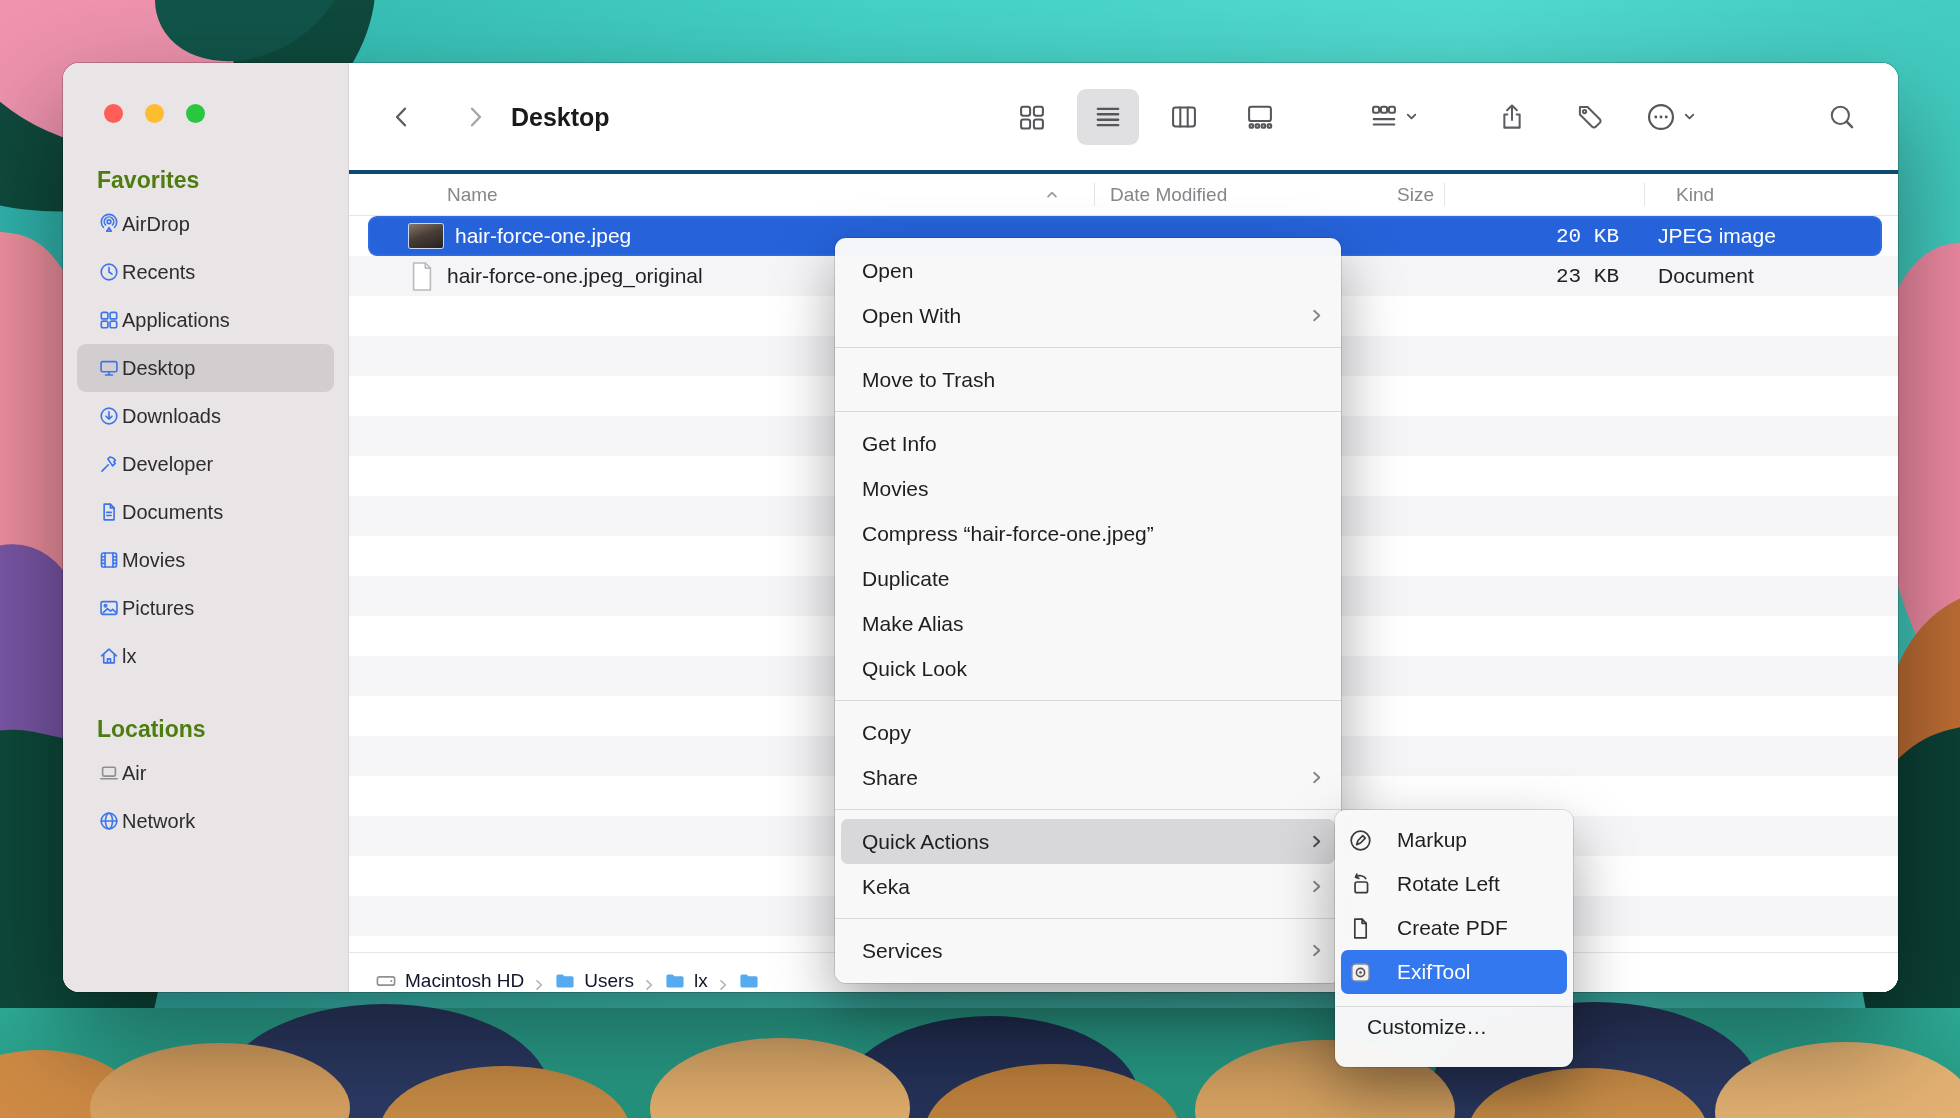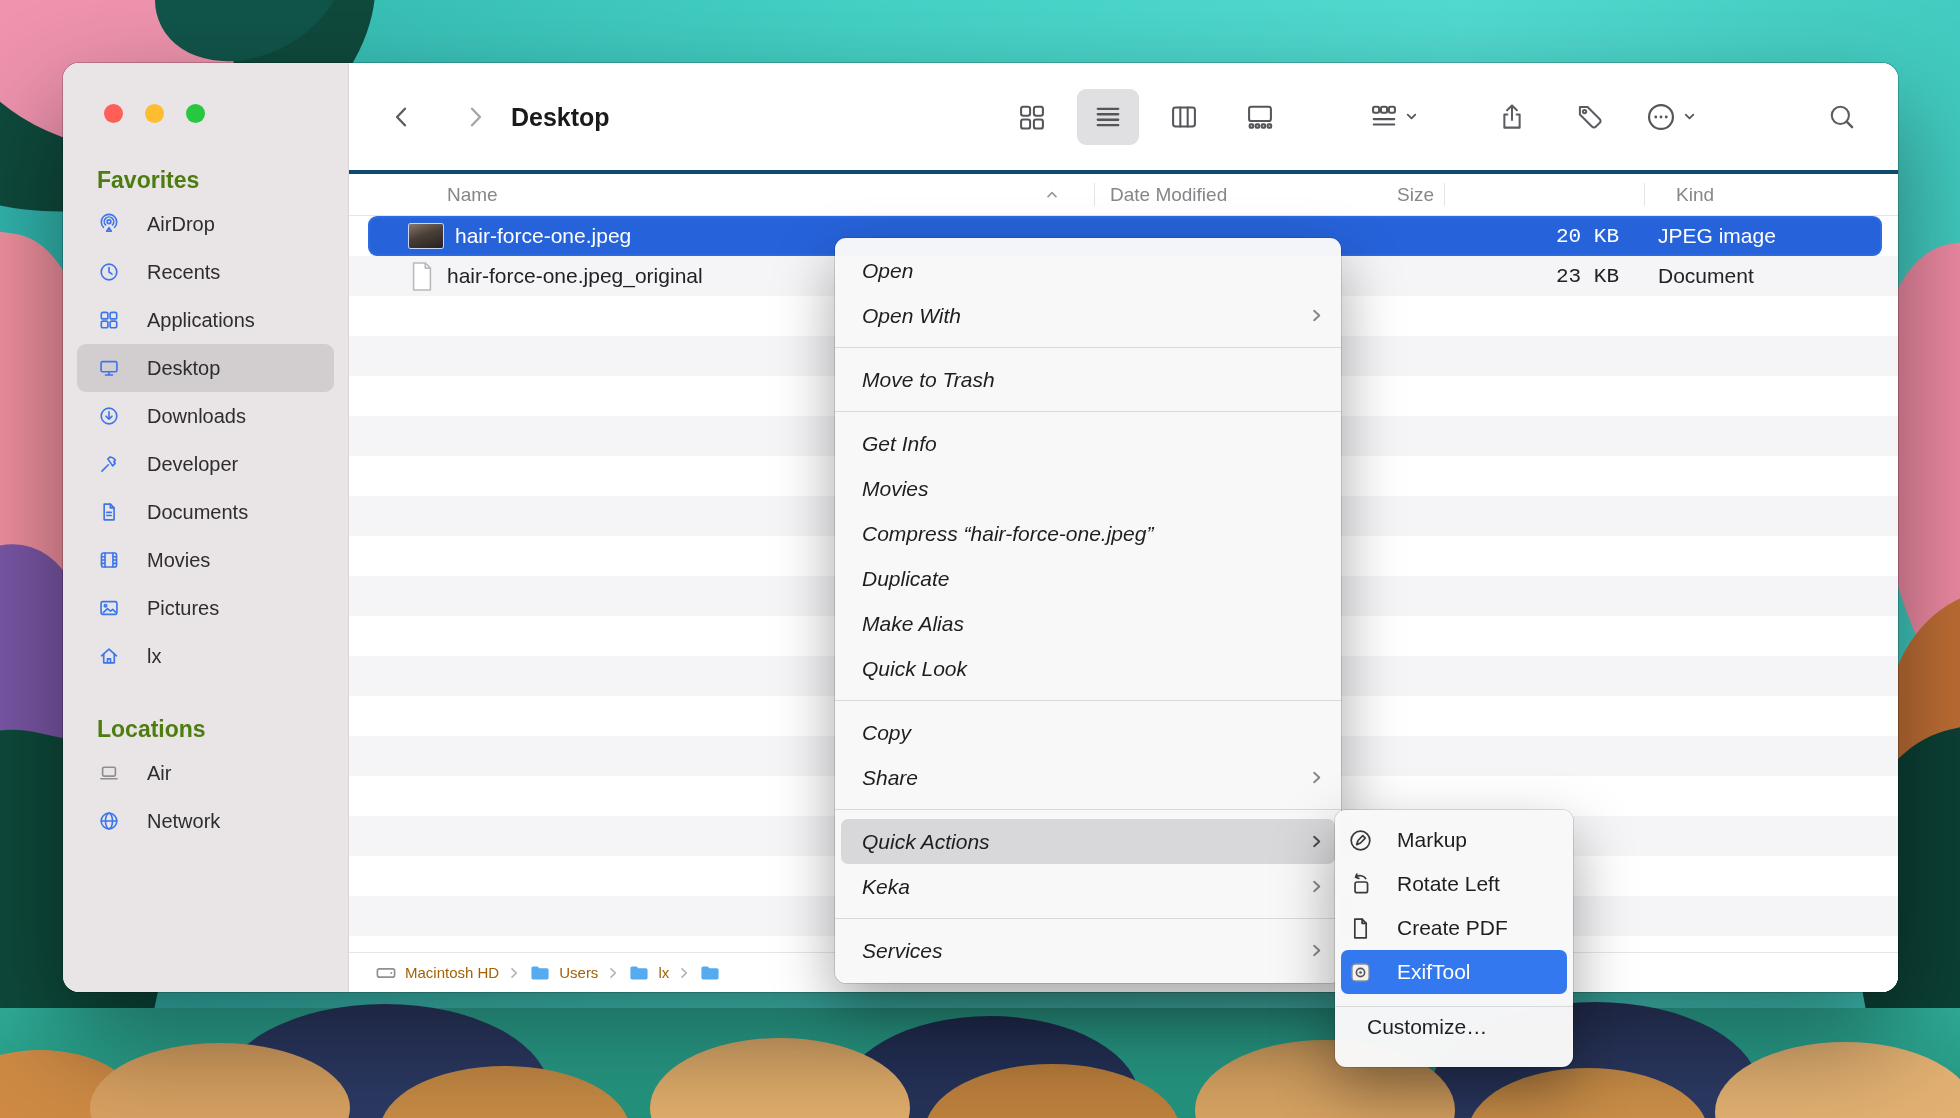--- a/index.html
+++ b/index.html
@@ -20,21 +20,21 @@
     border-radius:16px; background:#fff; display:flex; overflow:hidden; z-index:2;
     box-shadow:0 45px 110px rgba(0,0,0,.45), 0 0 0 1px rgba(0,0,0,.18); }
 
   
   .sidebar { width:286px; flex:none; background:#e9e4e6; border-right:1px solid #d8d3d5; position:relative; }
   .traffic { display:flex; gap:22px; padding:41px 0 0 41px; }
   .dot { width:19px; height:19px; border-radius:50%; }
   .dot.red{ background:#ff5f57; } .dot.yellow{ background:#febc2f; } .dot.green{ background:#29c73f; }
   .sb-header { margin:44px 0 6px 34px; font-size:23px; font-weight:700; color:#4d7c0f; }
   .sb-header.second { margin-top:36px; }
-  .sb-item { display:flex; align-items:center; gap:27px; height:48px; margin:0 14px; padding-left:21px; border-radius:9px; }
+  .sb-item { display:flex; align-items:center; gap:2px; height:48px; margin:0 14px; padding-left:21px; border-radius:9px; }
   .sb-item.selected { background:#d2cdcf; }
   .sb-icon { width:22px; height:22px; color:#3c76ea; flex:none; }
   .sb-icon.gray { color:#8e8e93; }
   .sb-label { font-size:20px; color:#2d2d30; white-space:nowrap; }
 
   
   .content { flex:1; display:flex; flex-direction:column; background:#fff; position:relative; }
 
   .toolbar { height:107px; flex:none; position:relative; }
   .tb { position:absolute; top:50%; transform:translateY(-50%); color:#5c5c61; }
@@ -58,30 +58,30 @@
     box-shadow:0 0 0 2px #2e6be0; }
   .cell { position:absolute; top:0; height:40px; display:flex; align-items:center; }
   .c-name { left:60px; gap:12px; }
   .c-size { left:1085px; width:185px; justify-content:flex-end;font-family:Liberation Mono, monospace; }
   .c-kind { left:1309px; }
   .thumb { width:34px; height:24px; border-radius:2px; flex:none;
     background:linear-gradient(160deg,#8a7667 0%,#4a3f38 45%,#26211e 100%);
     box-shadow:0 0 0 1px rgba(255,255,255,.75); }
 
   .pathbar { height:40px; flex:none; border-top:1px solid #e7e6e7; background:#fff;
-    display:flex; align-items:center; padding-left:26px; gap:9px; font-size:15px; color:#a16207; }
+    display:flex; align-items:flex-end; padding-left:26px; gap:9px; font-size:19px; color:#0f172a; }
   .pb-item { display:flex; align-items:center; gap:8px; white-space:nowrap; }
   .pb-chev { color:#b2b2b7; display:flex; }
 
   
   .menu { position:absolute; background:rgba(249,248,249,.98); border-radius:11px; z-index:10;
     box-shadow:0 0 0 1px rgba(0,0,0,.12), 0 24px 60px rgba(0,0,0,.35); font-size:21px; color:#1e1e20; }
   .context-menu { left:835px; top:238px; width:506px; padding:10px 0; }
   .cm-item { height:45px; display:flex; align-items:center; padding:0 18px 0 27px; }
-  .cm-label { flex:1; white-space:nowrap;font-style:italic; }
+  .cm-label { flex:1; white-space:nowrap; }
   .cm-chev { color:#85858a; display:flex; }
   .cm-sep { height:1px; background:#dad9da; margin:9px 0; }
   .cm-item.hl-gray { background:#d8d7d9; margin:0 6px; padding-left:21px; padding-right:12px; border-radius:7px; }
 
   .submenu { left:1335px; top:810px; width:238px; padding:8px 0; }
   .sm-item { height:44px; display:flex; align-items:center; gap:24px; padding:0 10px 0 13px; }
   .sm-item.hl-blue { background:#3478f0; color:#fff; margin:0 6px; padding-left:7px; border-radius:7px; }
   .sm-icon { width:25px; height:25px; flex:none; display:flex; align-items:center; justify-content:center; }
   .sm-sep { height:1px; background:#dad9da; margin:12px 0 8px 0; }
   .sm-footer { height:44px; display:flex; align-items:flex-start; padding-left:32px; }

